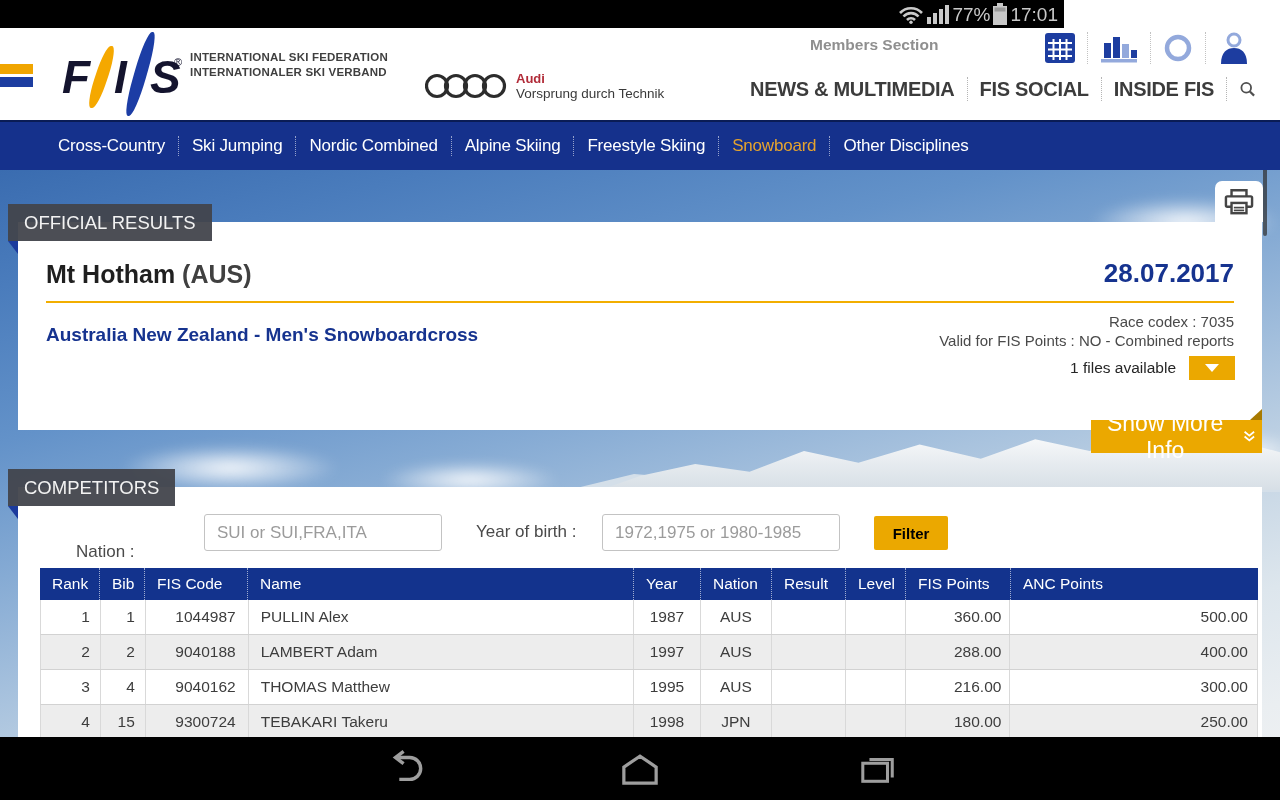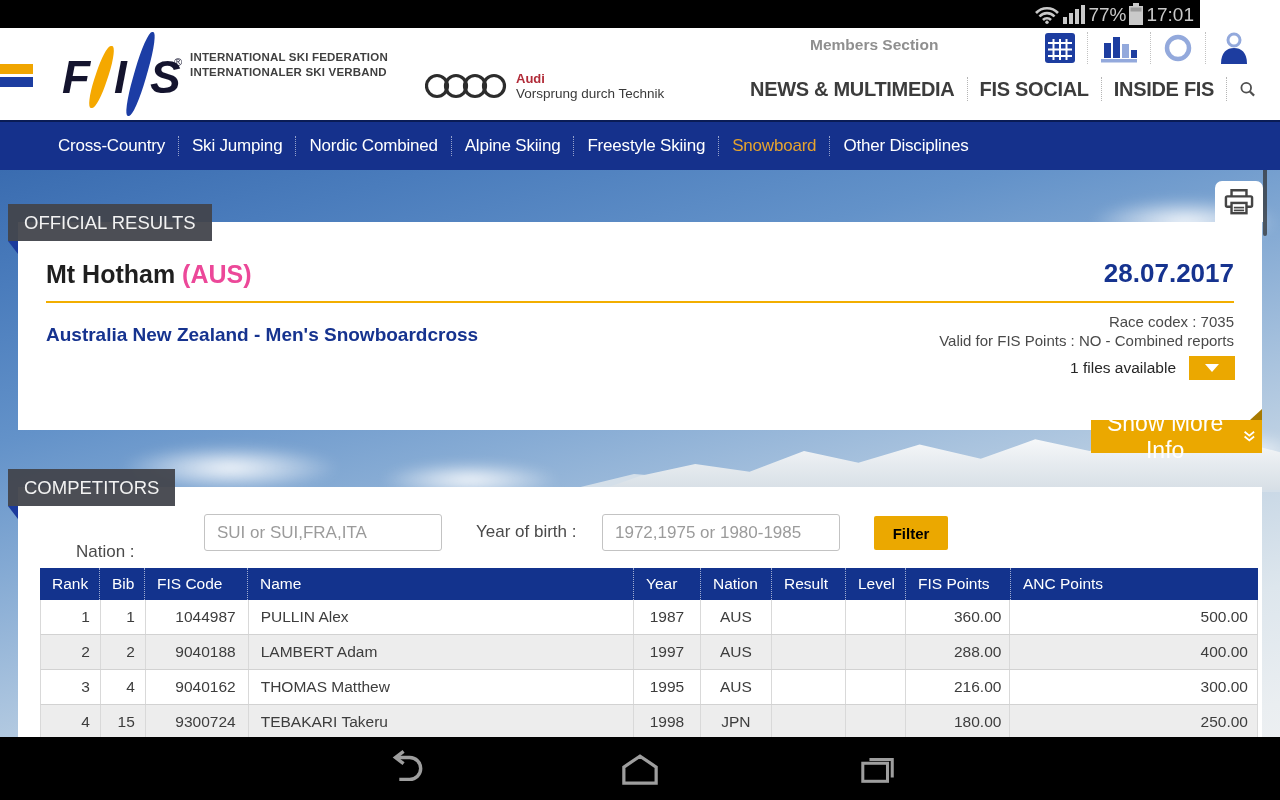--- a/index.html
+++ b/index.html
@@ -1,21 +1,21 @@
 <!DOCTYPE html>
 <html><head>
 <meta charset="utf-8">
 <style>
   html,body{margin:0;padding:0;background:#000;}
   #app{position:relative;width:1280px;height:800px;overflow:hidden;
        font-family:"Liberation Sans","DejaVu Sans",sans-serif;background:#fff;}
   .abs{position:absolute;}
 
   
-  #statusbar{left:0;top:0;width:1200px;height:28px;background:#000;z-index:60;
+  #statusbar{left:0;top:0;width:1064px;height:28px;background:#000;z-index:60;
     display:flex;align-items:center;justify-content:flex-end;gap:3px;padding-right:6px;box-sizing:border-box;}
   #statusbar .st-txt{color:#c9c9c9;font-size:19px;line-height:19px;}
   #statusbar svg{display:block;}
 
   
   #header{left:0;top:28px;width:1280px;height:92px;background:#fff;z-index:50;}
   #flag{left:0;top:36px;width:33px;height:26px;}
   #flag .f-or{position:absolute;left:0;top:0;width:33px;height:10px;background:#f0a500;}
   #flag .f-bl{position:absolute;left:0;top:13px;width:33px;height:10px;background:#1d3da0;}
   #fislogo{left:62px;top:4px;width:120px;height:86px;}
@@ -65,21 +65,21 @@
   #badge2{left:8px;top:469px;}
   .fold{position:absolute;width:10px;height:13px;background:#1c3b9d;z-index:2;
         clip-path:polygon(0 0,100% 0,100% 100%);}
   #fold1{left:8px;top:241px;}
   #fold2{left:8px;top:506px;}
   #printtab{left:1215px;top:181px;width:48px;height:41px;background:#fff;border-radius:7px 7px 0 0;z-index:3;
             display:flex;align-items:center;justify-content:center;cursor:pointer;}
 
   
   #venue-line{left:46px;top:260px;z-index:3;font-size:25px;font-weight:bold;color:#1f1f1f;white-space:nowrap;}
-  #venue-line .nat{color:#ec4899;}
+  #venue-line .nat{color:#404040;}
   #race-date{right:46px;top:258px;z-index:3;font-size:26px;font-weight:bold;color:#16338f;}
   #yellow-rule{left:46px;top:301px;width:1188px;height:2px;background:#f2ae00;z-index:3;}
   #event-title{left:46px;top:324px;z-index:3;font-size:19px;font-weight:bold;color:#16338f;}
   #race-meta{right:46px;top:313px;z-index:3;text-align:right;font-size:15px;color:#4a4a4a;line-height:18.5px;}
   #files-row{right:45px;top:356px;z-index:3;display:flex;align-items:center;gap:13px;}
   #files-row .files-txt{font-size:15.5px;font-weight:normal;color:#262626;}
   #files-btn{width:46px;height:24px;background:#eba800;border:none;cursor:pointer;
              display:flex;align-items:center;justify-content:center;}
   #files-btn .tri{width:0;height:0;border-left:7px solid transparent;border-right:7px solid transparent;border-top:8px solid #fff;}
   #showmore{left:1091px;top:420px;width:171px;height:33px;background:#eba800;z-index:3;border:none;cursor:pointer;

